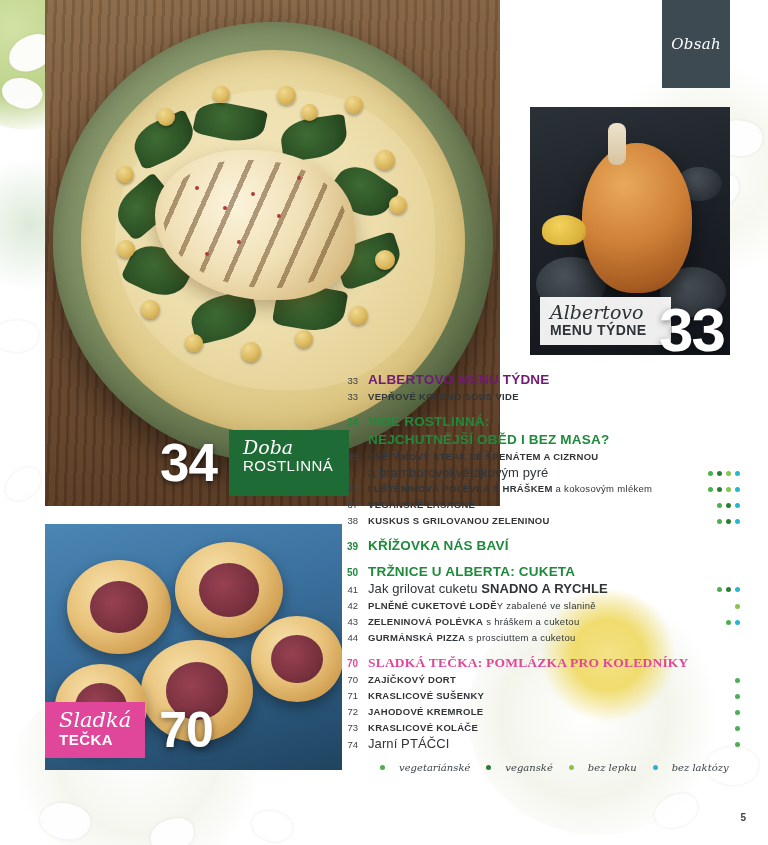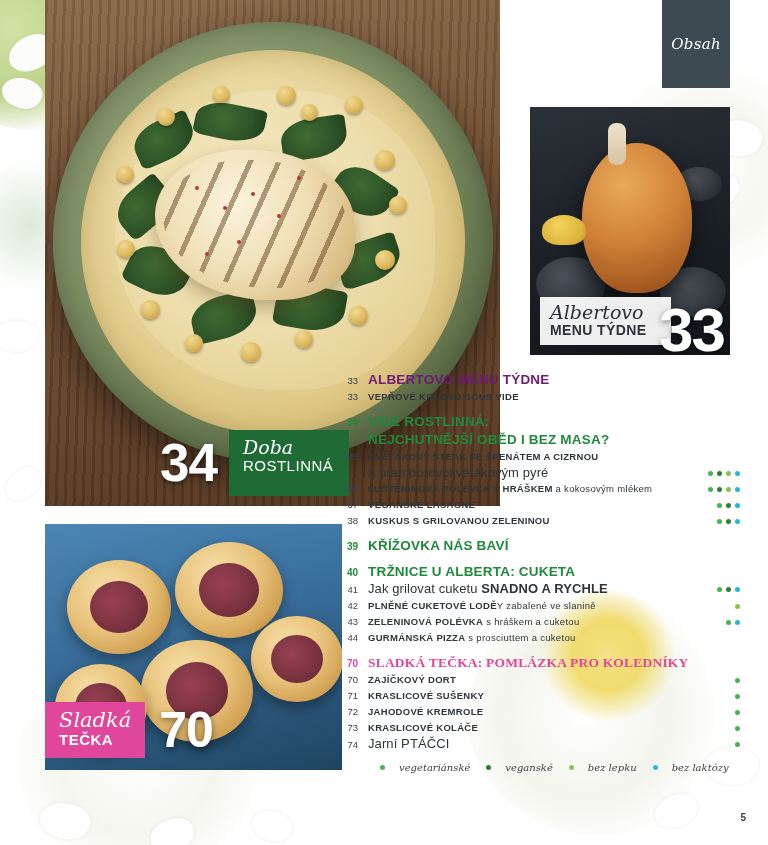--- a/index.html
+++ b/index.html
@@ -570,21 +570,21 @@
         </div>
       </div>
       <div class="toc-group">
         <div class="toc-row head green">
           <div class="toc-pg accent-green">39</div>
           <div class="toc-txt">KŘÍŽOVKA NÁS BAVÍ</div>
         </div>
       </div>
       <div class="toc-group">
         <div class="toc-row head green">
-          <div class="toc-pg accent-green">40</div>
+          <div class="toc-pg accent-green">50</div>
           <div class="toc-txt">TRŽNICE U ALBERTA: CUKETA</div>
         </div>
         <div class="toc-row">
           <div class="toc-pg">41</div>
           <div class="toc-txt">Jak grilovat cuketu<span style="font-weight: 700;"> SNADNO A RYCHLE</span></div>
           <div class="dots">
             <span class="dot veg"></span>
             <span class="dot vgn"></span>
             <span class="dot lac"></span>
           </div>

